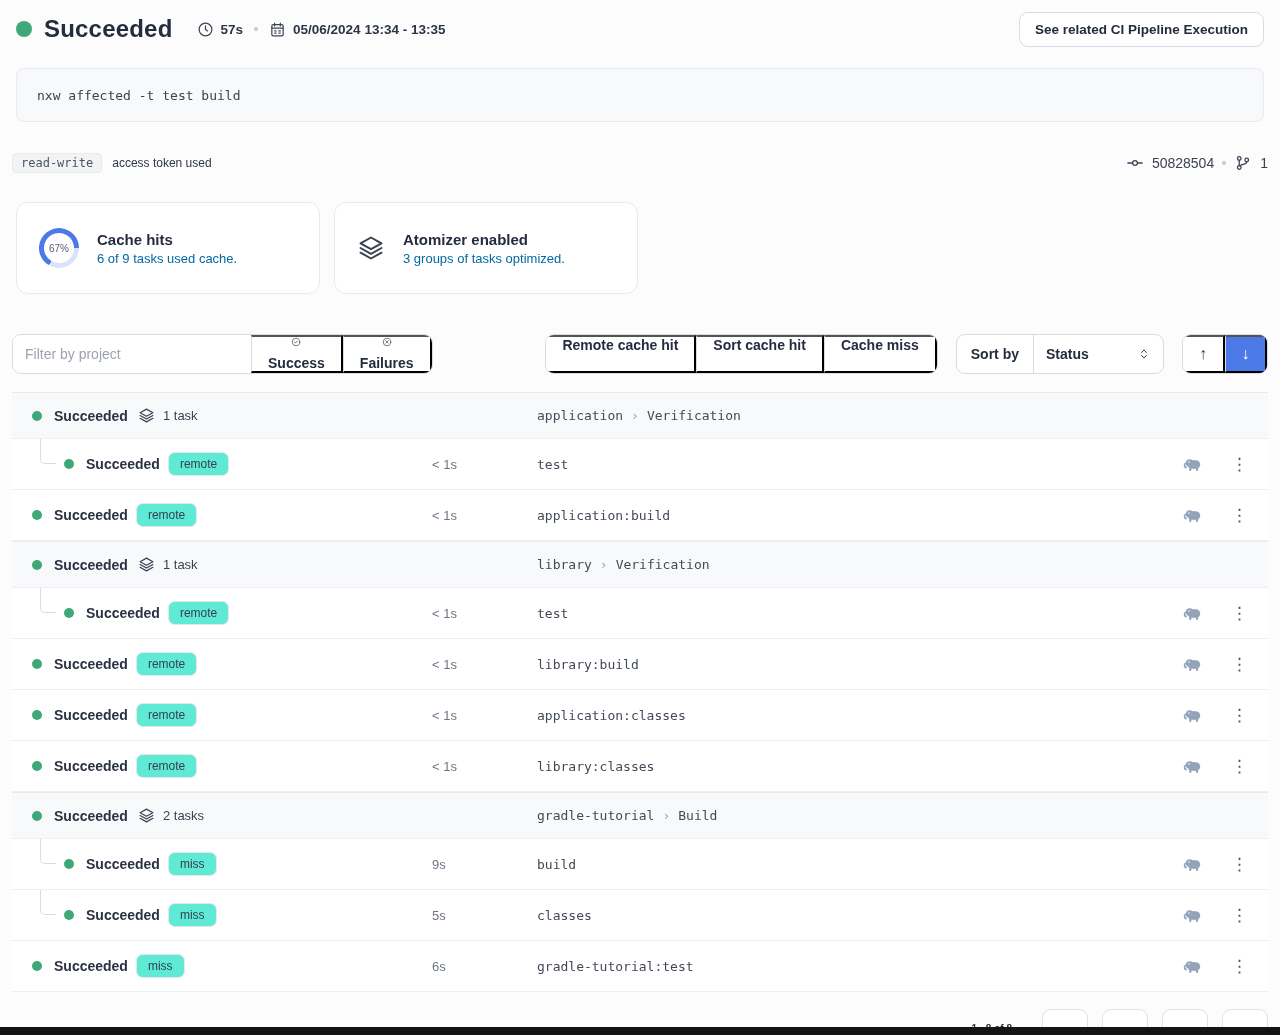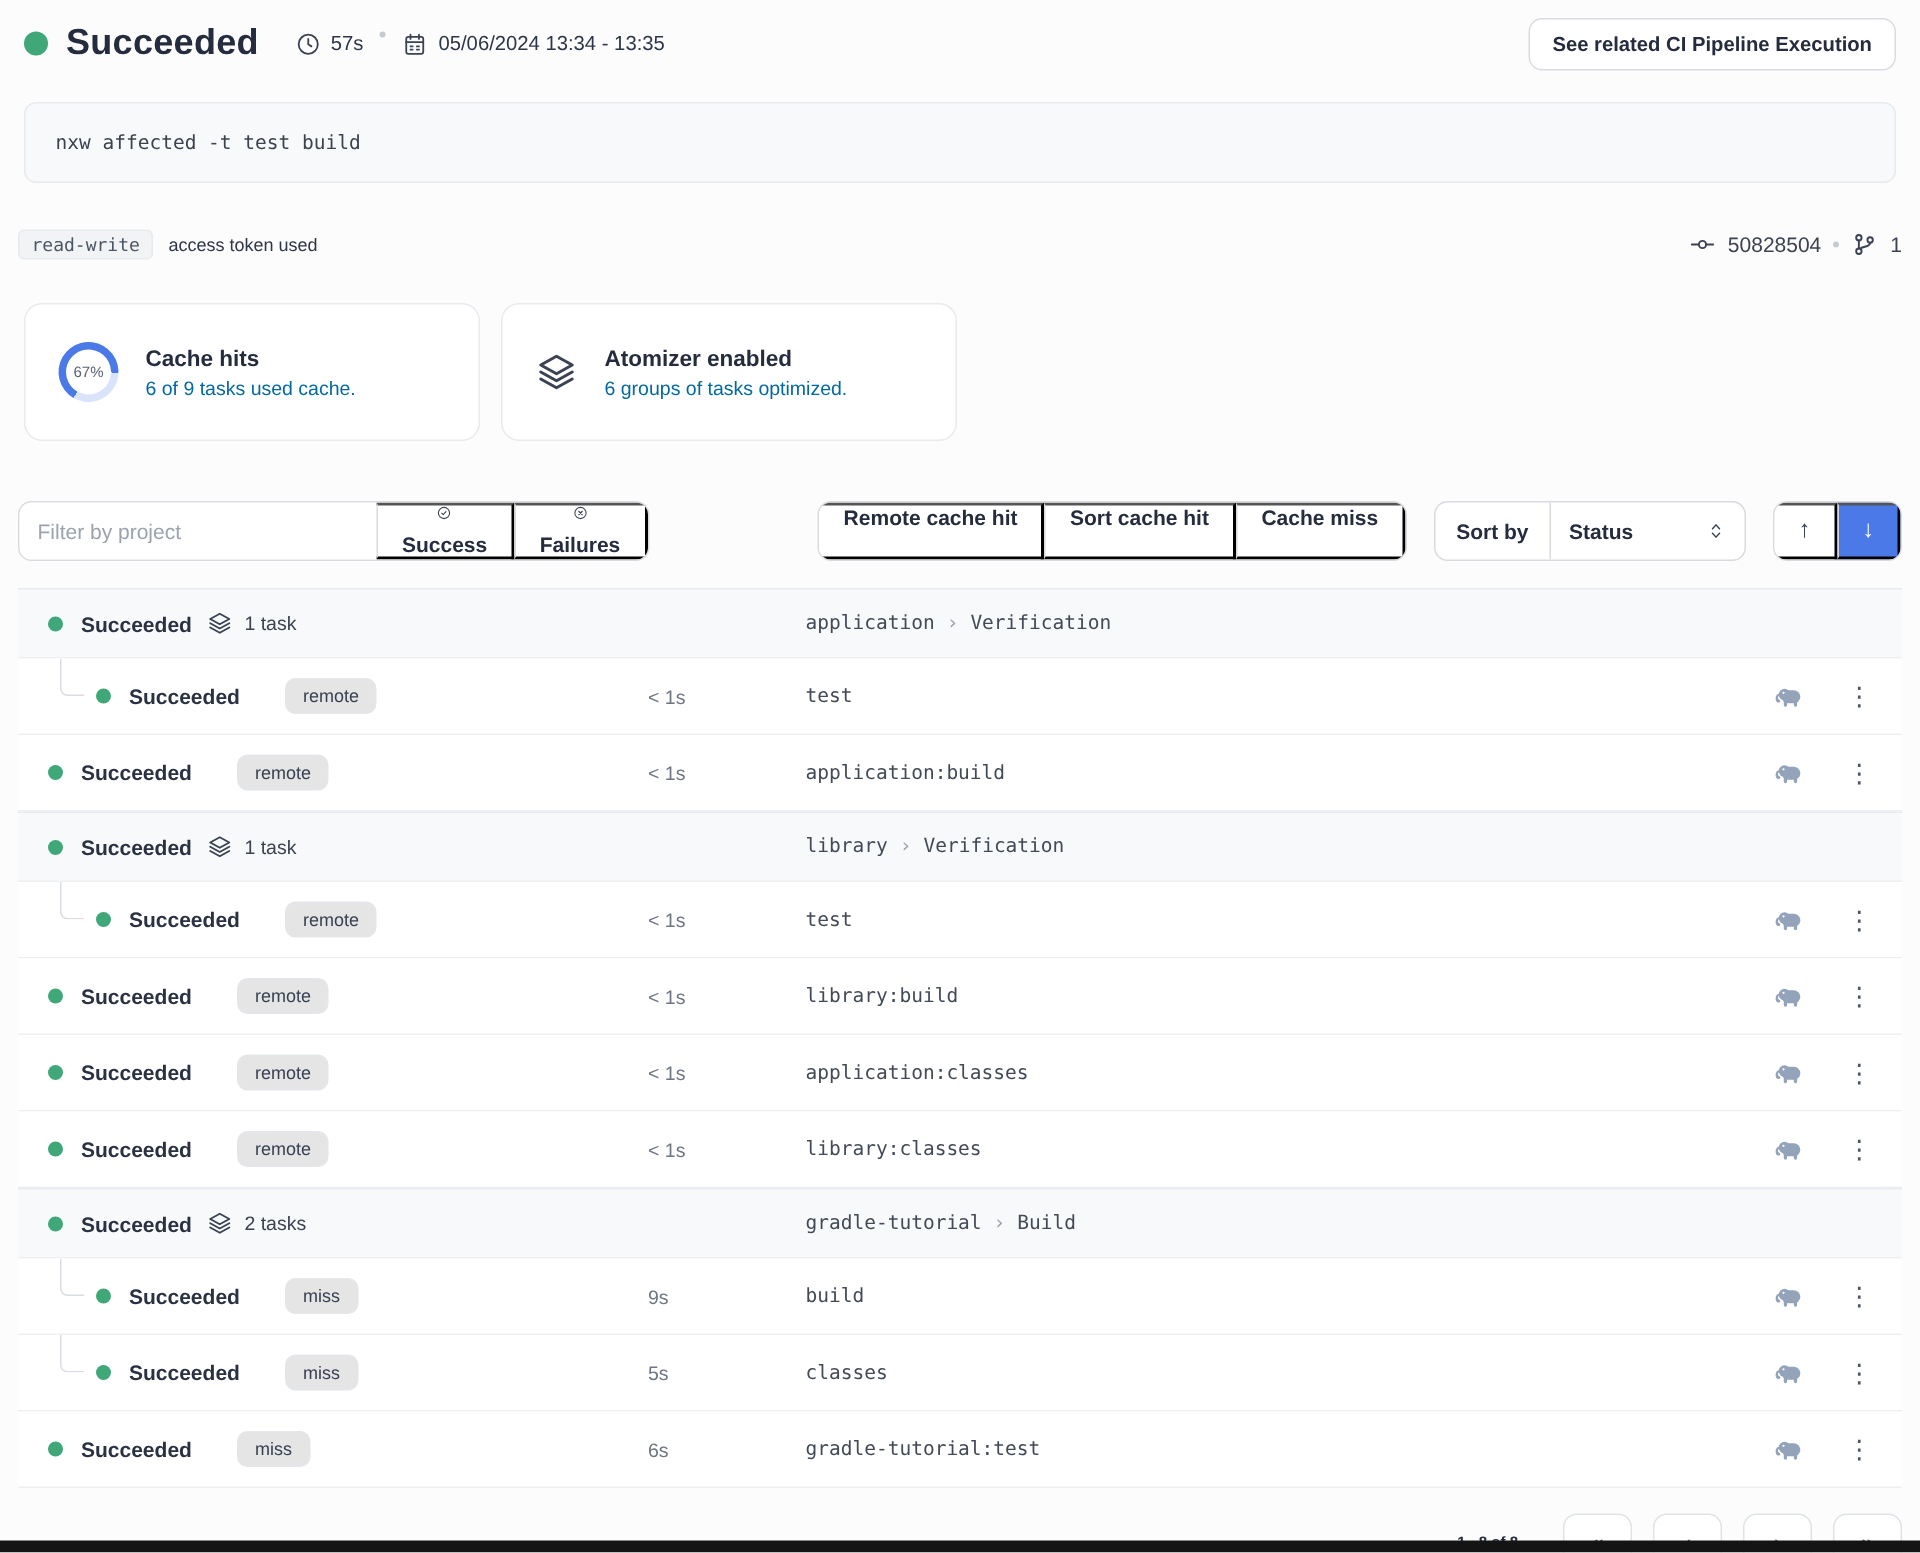--- a/index.html
+++ b/index.html
@@ -3,21 +3,21 @@
 <meta charset="utf-8">
 <style>
   * { margin:0; padding:0; box-sizing:border-box; }
   html,body { width:1280px; height:1035px; background:#fcfcfc; font-family:"Liberation Sans",sans-serif; color:#242c3e; overflow:hidden; position:relative; }
   .mono { font-family:"DejaVu Sans Mono",monospace; }
 
   
   .hdr { display:flex; align-items:center; padding:12px 16px 10px 16px; height:56px; }
   .hdr .status-dot { width:16px; height:16px; border-radius:50%; background:#3fa778; margin-right:12px; }
   .hdr h1 { font-size:24px; font-weight:700; letter-spacing:.2px; }
-  .hdr .meta { display:flex; align-items:flex-start; gap:7px; margin-left:24px; font-size:13.5px; font-weight:400; color:#2d3548; }
+  .hdr .meta { display:flex; align-items:center; gap:7px; margin-left:24px; font-size:13.5px; font-weight:700; color:#2d3548; }
   .hdr .meta .sep { width:4px; height:4px; border-radius:50%; background:#c6cad1; margin:0 4px; }
   .hdr .spacer { flex:1; }
   .btn-related { border:1px solid #d8dce2; background:#fff; border-radius:9px; padding:9px 15px; font-size:13.5px; font-weight:700; color:#242c3e; cursor:pointer; font-family:inherit; }
 
   svg.ic { stroke:#3a4254; fill:none; stroke-width:1.7; stroke-linecap:round; stroke-linejoin:round; }
 
   
   .cmdbox { margin:12px 16px 0 16px; background:#f8f9fa; border:1px solid #e7eaee; border-radius:8px; height:54px; display:flex; align-items:center; padding:0 20px; font-size:13px; color:#3c4250; }
 
   
@@ -60,21 +60,21 @@
   .row.group { height:47px; background:#f8f9fb; border-top:1px solid #e8eaee; }
   .row.task { height:51px; }
   .col-left { flex:0 0 420px; display:flex; align-items:center; padding-left:20px; }
   .col-left.ind { padding-left:52px; }
   .col-time { flex:0 0 105px; font-size:13px; color:#6e7684; }
   .col-name { flex:1; font-family:"DejaVu Sans Mono",monospace; font-size:13px; color:#424a57; display:flex; align-items:center; gap:8px; }
   .col-name .crumb-sep { color:#9aa1ac; }
   .col-icons { flex:0 0 92px; display:flex; align-items:center; gap:26px; justify-content:flex-end; padding-right:20px; }
   .rdot { width:10px; height:10px; border-radius:50%; background:#3fa778; margin-right:12px; flex:0 0 10px; }
   .rstatus { font-size:14px; font-weight:700; color:#2a3142; }
-  .rbadge { margin-left:30px; font-size:12px; color:#374151; border:1px solid #e3e6ea; background:#e5e5e5; border-radius:7px; padding:4px 11px; }
+  .rbadge { margin-left:8px; font-size:12px; color:#374151; border:1px solid #e3e6ea; background:#5eead4; border-radius:7px; padding:4px 11px; }
   .rcount { font-size:13px; color:#3c4250; margin-left:8px; }
   .glayers { margin-left:10px; }
   .connector { position:absolute; left:28px; top:0; width:16px; height:50%; border-left:1px solid #d9dde3; border-bottom:1px solid #d9dde3; border-bottom-left-radius:5px; }
   .kebab { font-size:17px; color:#4b5563; line-height:1; cursor:pointer; letter-spacing:0; }
   .gradle { cursor:pointer; }
 
   
   .pager { margin:16px 12px 0 12px; display:flex; align-items:center; justify-content:flex-end; gap:14px; height:40px; }
   .pager .plabel { font-size:10px; font-weight:600; color:#242c3e; margin-right:16px; }
   .pbtn { width:46px; height:38px; border:1px solid #dfe3e8; border-radius:9px; background:#fff; font-size:15px; color:#4b5563; cursor:pointer; font-family:inherit; }
@@ -138,21 +138,21 @@
     </span>
   </div>
   <div class="card">
     <svg class="ic layers-ic" width="28" height="28" viewBox="0 0 24 24" stroke-width="1.6">
         <path d="M12 3 3 8l9 5 9-5-9-5z"></path>
         <path d="M3 12l9 5 9-5"></path>
         <path d="M3 16l9 5 9-5"></path>
       </svg>
     <span class="txt">
       <div class="t">Atomizer enabled</div>
-      <div class="s">6 groups of tasks optimized.</div>
+      <div class="s">3 groups of tasks optimized.</div>
     </span>
   </div>
 </div>
 
 <div class="filterbar">
   <div class="seg">
     <input class="filter-input" type="text" placeholder="Filter by project" style="">
     <button class="segbtn">
       <svg class="ic" width="18" height="18" viewBox="0 0 24 24">
           <circle cx="12" cy="12" r="9"></circle>

